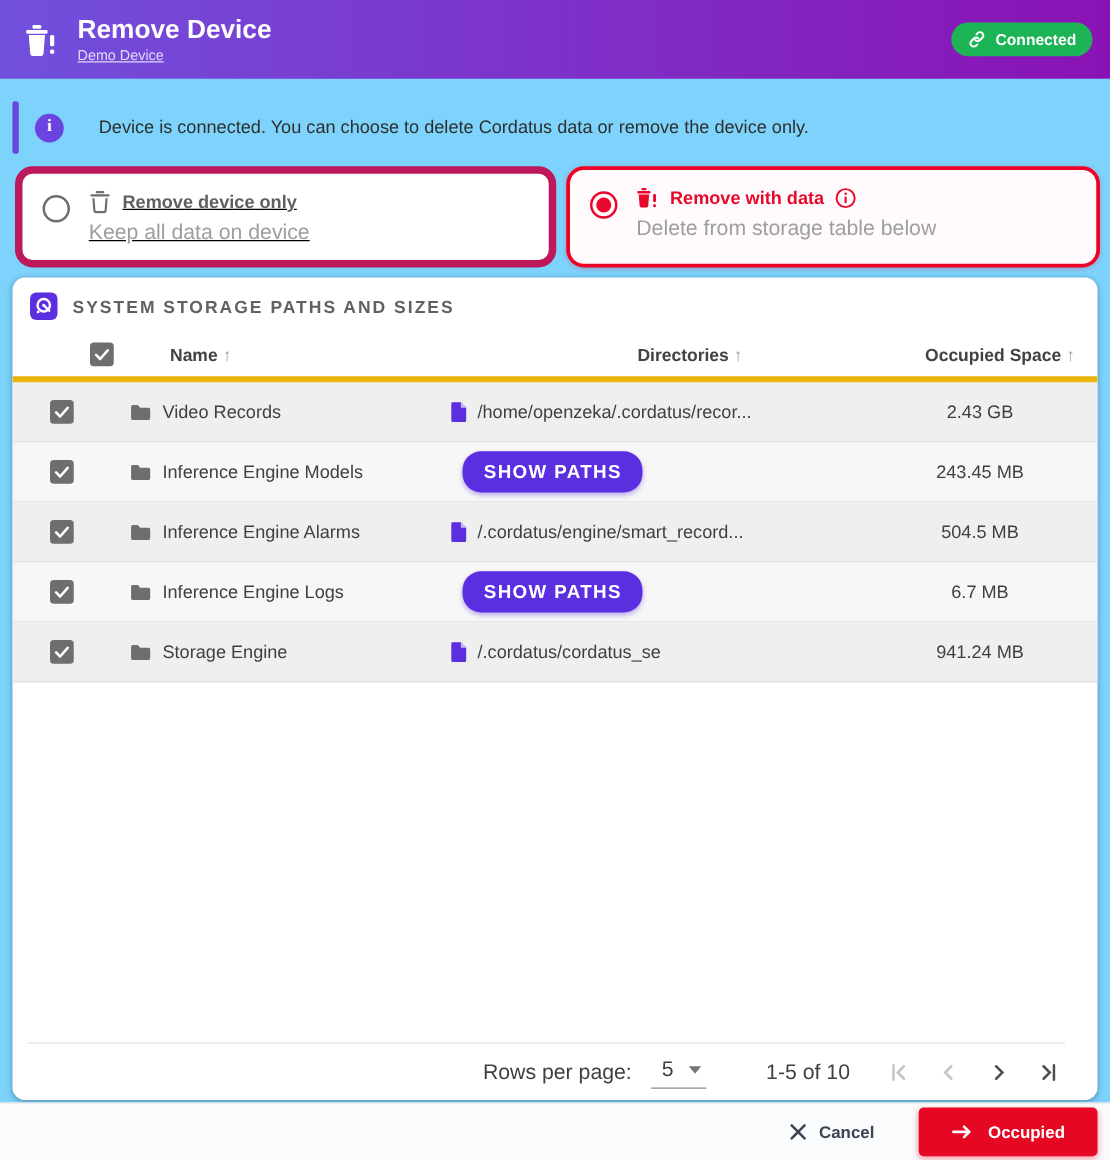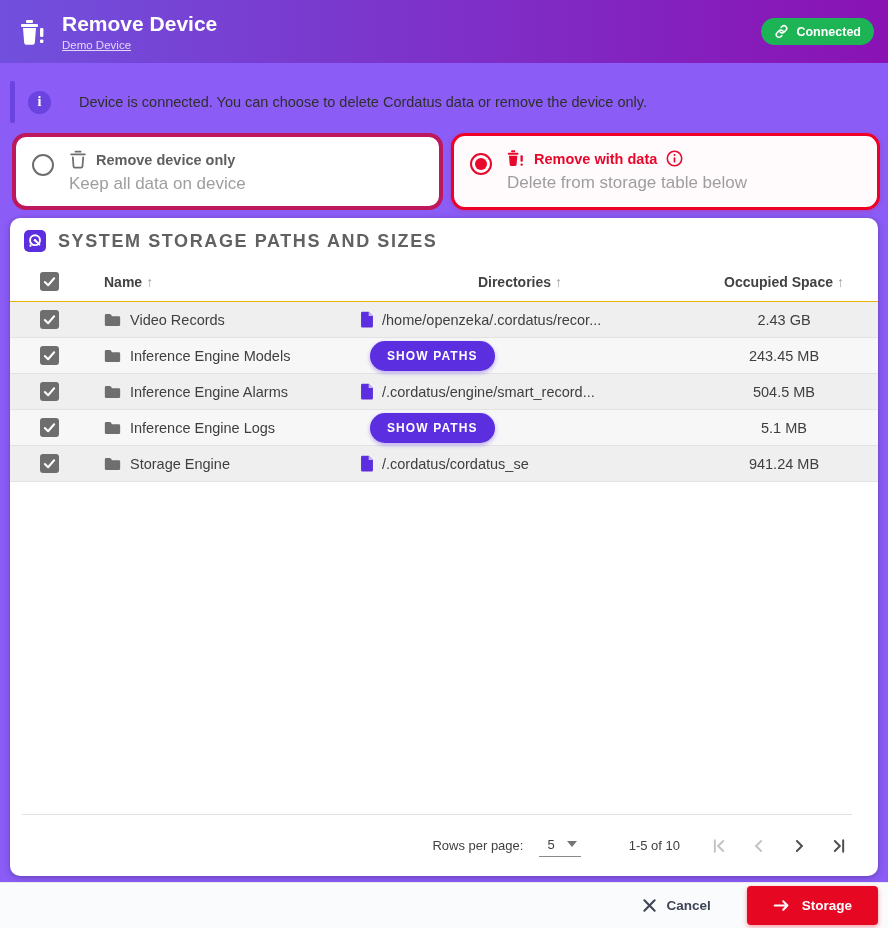--- a/index.html
+++ b/index.html
@@ -1,18 +1,18 @@
 <!DOCTYPE html>
 <html><head>
 <meta charset="utf-8">
 <style>
   * { margin:0; padding:0; box-sizing:border-box; }
   html,body { width:888px; height:928px; overflow:hidden; background:#fff;
     font-family:"Liberation Sans", sans-serif; }
-  .page { width:888px; height:928px; display:flex; flex-direction:column; background:#8b5cf6; }
+  .page { width:888px; height:928px; display:flex; flex-direction:column; background:#7dd3fc; }
 
   
   .app-header { height:63px; flex:0 0 63px; display:flex; align-items:center;
     padding:0 14px; background:linear-gradient(90deg,#7150dd 0%,#8a12b4 100%); }
   .hdr-icon { width:32px; height:32px; margin:0 14px 0 2px; flex:0 0 auto; }
   .hdr-titles { flex:1; }
   .hdr-title { color:#fff; font-size:21px; font-weight:bold; line-height:1.15; }
   .hdr-sub { color:rgba(255,255,255,.78); font-size:11.5px; margin-top:3px;text-decoration:underline; }
   .badge { display:flex; align-items:center; gap:7px; background:#1cb454; color:#fff;
     font-size:12.5px; font-weight:bold; padding:6px 13px; border-radius:14px; }
@@ -22,21 +22,21 @@
   .alert-bar { width:5px; height:42px; background:#6a43e0; border-radius:2px; flex:0 0 auto; }
   .alert-ico { width:23px; height:23px; border-radius:50%; background:#6a43e0; color:#fff;
     display:flex; align-items:center; justify-content:center; font-size:14px; font-weight:bold;
     margin-left:13px; font-family:"Liberation Serif", serif; }
   .alert-txt { margin-left:28px; font-size:14.5px; color:#2e2e2e; }
 
   
   .options { display:flex; gap:8px; margin:10px 8px 0 12px; }
   .opt-card { flex:1; border-radius:14px; padding:13px 16px 12px; display:flex;
     align-items:flex-start; min-height:71px; cursor:pointer; }
-  .opt-card.plain { border:4px solid #be185d; background:#fff; }
+  .opt-card.plain { border:6px solid #be185d; background:#fff;text-decoration:underline; }
   .opt-card.danger { border:3px solid #ee0126; background:#fffafb;
     box-shadow:0 1px 4px rgba(238,1,38,.25); }
   .radio { width:22px; height:22px; border-radius:50%; flex:0 0 auto; margin-top:4px; }
   .radio.off { border:2px solid #6e6e6e; }
   .radio.on { border:2px solid #e8082c; position:relative; }
   .radio.on::after { content:""; position:absolute; left:3px; top:3px; width:12px; height:12px;
     border-radius:50%; background:#e8082c; }
   .opt-body { margin-left:15px; }
   .opt-line1 { display:flex; align-items:center; gap:9px; }
   .opt-title { font-size:14.5px; font-weight:bold; }
@@ -45,53 +45,53 @@
   .opt-sub { font-size:17px; color:#9e9e9e; margin-top:5px; }
   .opt-ico { width:18px; height:19px; }
 
   
   .table-card { margin:8px 10px 0; height:658px; background:#fff; border-radius:10px;
     box-shadow:0 1px 4px rgba(0,0,0,.18), 0 2px 8px rgba(0,0,0,.12);
     display:flex; flex-direction:column; overflow:hidden; }
   .section-head { display:flex; align-items:center; padding:12px 14px 10px; }
   .disk-ico { width:22px; height:22px; border-radius:5px; background:#5b2fe0;
     display:flex; align-items:center; justify-content:center; flex:0 0 auto; }
-  .section-title { margin-left:12px; font-size:18px; font-weight:bold; color:#616161;
+  .section-title { margin-left:12px; font-size:14px; font-weight:bold; color:#616161;
     letter-spacing:1.6px; text-transform:uppercase; }
 
   .grid-row { display:grid; grid-template-columns:78px 262px 340px 1fr; align-items:center; }
   .thead { height:40px; font-size:14px; font-weight:bold; color:#424242;
-    border-bottom:1px solid #eab308; }
+    border-bottom:5px solid #eab308;padding-left:32px; }
   .th-chk { justify-self:center; }
   .th { display:flex; align-items:center; gap:4px; cursor:pointer; }
   .th.name { padding-left:16px; }
   .th.dirs { justify-self:center; }
   .th.size { justify-self:center; }
   .sort { color:#9e9e9e; font-size:14px; font-weight:normal; }
 
   .checkbox { width:19px; height:19px; border-radius:3px; background:#6e6e6e;
     display:flex; align-items:center; justify-content:center; cursor:pointer; }
 
-  .trow { height:36px; border-bottom:1px solid #e2e2e2; font-size:14.5px; color:#3f3f3f; }
+  .trow { height:48px; border-bottom:1px solid #e2e2e2; font-size:14.5px; color:#3f3f3f; }
   .trow:nth-child(odd) { background:#efefef; }
   .trow:nth-child(even) { background:#f7f7f7; }
   .cell-chk { justify-self:center; }
   .cell-name { display:flex; align-items:center; gap:9px; padding-left:16px; }
   .cell-dir { display:flex; align-items:center; gap:8px; padding-left:10px; }
   .cell-size { justify-self:center; text-align:center; }
   .show-paths { background:#5b2fe0; color:#fff; border:none; border-radius:15px;
-    font-family:"Liberation Sans", sans-serif; font-size:12px; font-weight:bold;
+    font-family:"Liberation Sans", sans-serif; font-size:15px; font-weight:bold;
     letter-spacing:1.1px; padding:8px 17px; cursor:pointer; margin-left:10px;
     box-shadow:0 2px 4px rgba(91,47,224,.4); }
 
   .spacer { flex:1; }
 
   
-  .pagination { border-top:1px solid #e2e2e2; margin:0 26px 0 12px; height:62px;
-    display:flex; align-items:center; justify-content:flex-end; color:#3f3f3f; font-size:13px; }
+  .pagination { border-top:1px solid #e2e2e2; margin:0 26px 0 12px; height:46px;
+    display:flex; align-items:center; justify-content:flex-end; color:#3f3f3f; font-size:17px; }
   .rpp-select { display:flex; align-items:center; gap:12px; margin-left:16px;
     border-bottom:1px solid #8a8a8a; padding:2px 4px 4px 8px; cursor:pointer; }
   .caret { width:0; height:0; border-left:5px solid transparent; border-right:5px solid transparent;
     border-top:6px solid #757575; }
   .pg-range { margin:0 26px 0 48px; }
   .pg-btns { display:flex; align-items:center; gap:14px; }
   .pg-btn { width:26px; height:26px; display:flex; align-items:center; justify-content:center;
     cursor:pointer; background:none; border:none; }
 
   
@@ -288,21 +288,21 @@
         </div>
         <div class="cell-name">
           <svg width="17" height="14" viewBox="0 0 20 16">
               <path fill="#6e6e6e" d="M1 2.5A1.5 1.5 0 0 1 2.5 1h5l2 2.5h8A1.5 1.5 0 0 1 19 5v8.5a1.5 1.5 0 0 1-1.5 1.5h-15A1.5 1.5 0 0 1 1 13.5z"></path>
             </svg>
           <span>Inference Engine Logs</span>
         </div>
         <div class="cell-dir">
           <button class="show-paths">SHOW PATHS</button>
         </div>
-        <div class="cell-size">5.1 MB</div>
+        <div class="cell-size">6.7 MB</div>
       </div>
 
       <div class="grid-row trow">
         <div class="checkbox cell-chk">
           <svg width="13" height="13" viewBox="0 0 14 14">
               <path d="M2 7.5 5.5 11 12 3.5" fill="none" stroke="#fff" stroke-width="2.2" stroke-linecap="round" stroke-linejoin="round"></path>
             </svg>
         </div>
         <div class="cell-name">
           <svg width="17" height="14" viewBox="0 0 20 16">
@@ -360,17 +360,17 @@
     <button class="cancel-btn">
       <svg width="15" height="15" viewBox="0 0 16 16">
           <path stroke="#3d4454" stroke-width="2.2" stroke-linecap="round" d="M2.5 2.5l11 11M13.5 2.5l-11 11"></path>
         </svg>
       <span>Cancel</span>
     </button>
     <button class="continue-btn">
       <svg width="17" height="15" viewBox="0 0 20 16">
           <path fill="none" stroke="#fff" stroke-width="2.4" stroke-linecap="round" stroke-linejoin="round" d="M2 8h15M12 3l5 5-5 5"></path>
         </svg>
-      <span>Storage</span>
+      <span>Occupied</span>
     </button>
   </div>
 
 </div>
 
 </body></html>

